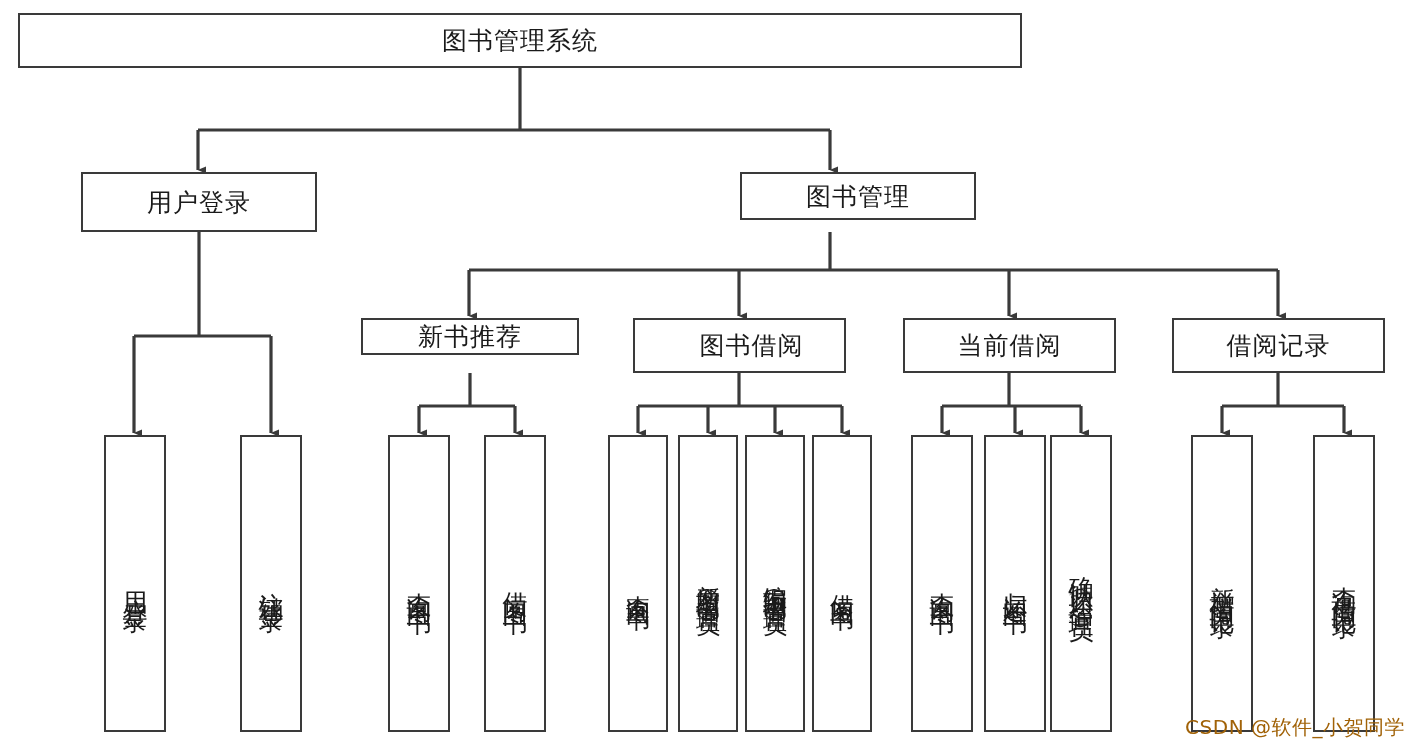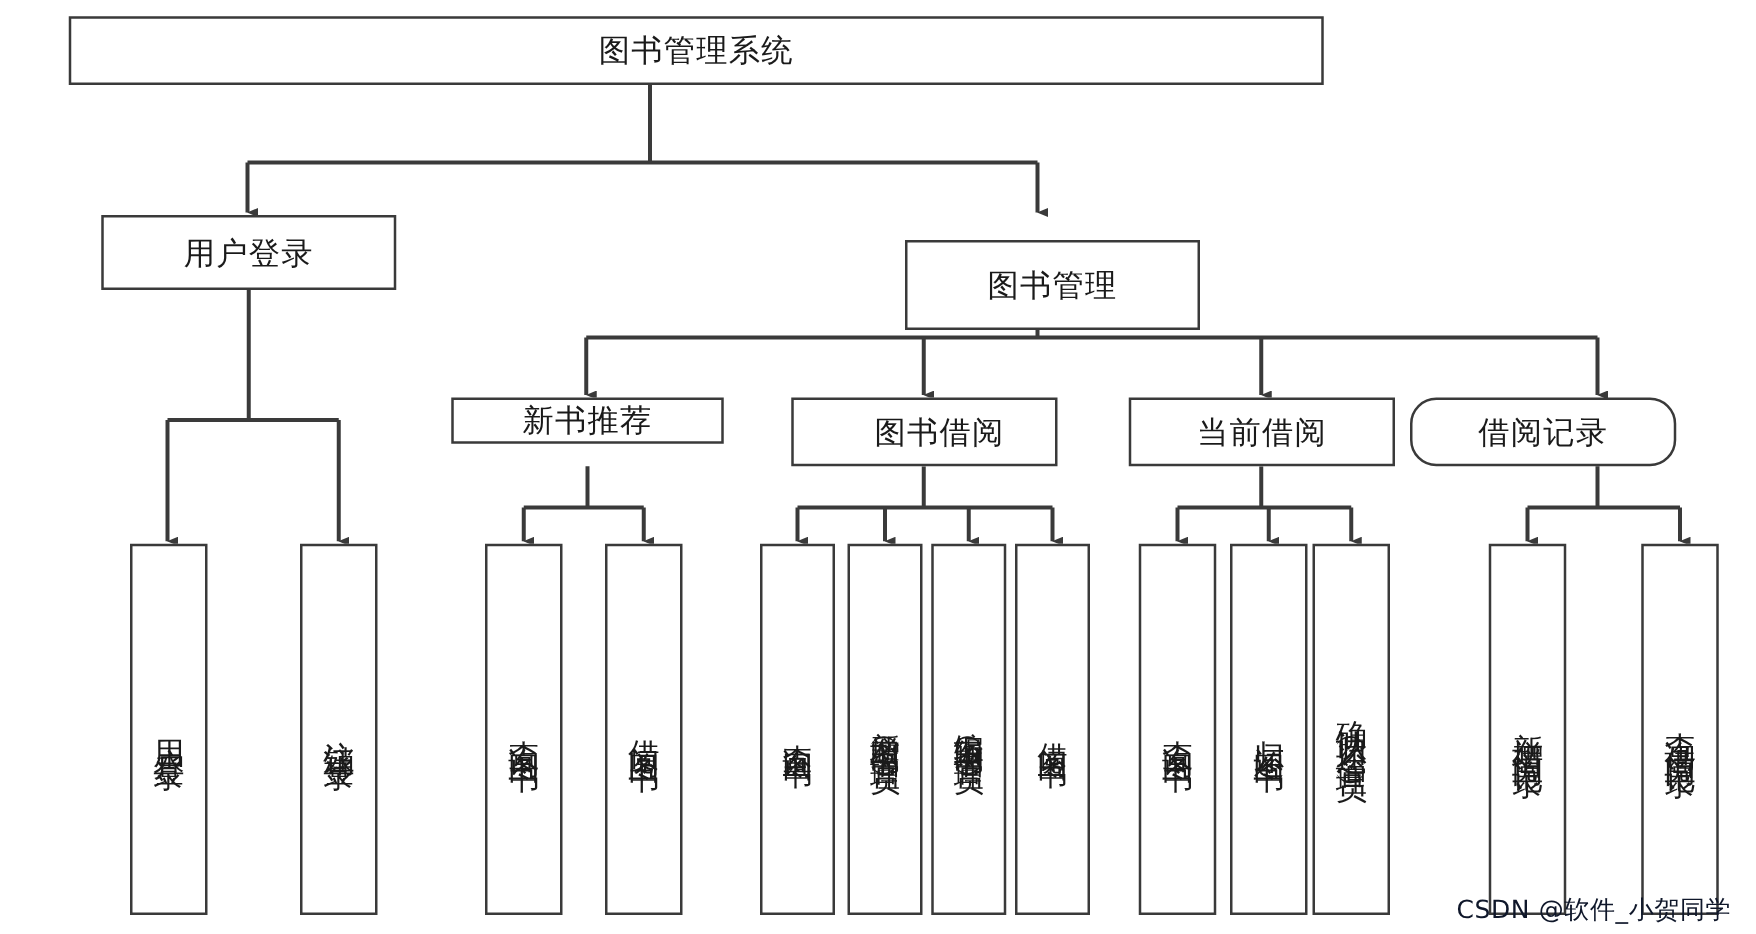--- a/index.html
+++ b/index.html
@@ -58,24 +58,24 @@
   .node.narrow {
     font-size: 24px;
     letter-spacing: 4px;
   }
   .node-label {
     display: block;
     white-space: nowrap;
   }
   #watermark {
     position: absolute;
-    right: 20px;
+    right: 0;
     bottom: 6px;
     font-size: 20px;
-    color: #0f172a;
+    color: #a16207;
     letter-spacing: 0.5px;
     white-space: nowrap;
     font-family: "DejaVu Sans", "Liberation Sans", sans-serif;
     margin-left: 16px;
   }
 </style>
 </head>
 <body>
 
 <div id="diagram-root">
@@ -117,39 +117,39 @@
         <line x1="1015" y1="406" x2="1015" y2="433" marker-end="url(#arrowhead)"></line>
         <line x1="1081" y1="406" x2="1081" y2="433" marker-end="url(#arrowhead)"></line>
         <line x1="1278" y1="373" x2="1278" y2="406"></line>
         <line x1="1222" y1="406" x2="1344" y2="406"></line>
         <line x1="1222" y1="406" x2="1222" y2="433" marker-end="url(#arrowhead)"></line>
         <line x1="1344" y1="406" x2="1344" y2="433" marker-end="url(#arrowhead)"></line>
       </g>
   </svg>
 
   <div id="nodes-layer">
-      <div class="node horizontal" style="left: 18px; top: 13px; width: 1004px; height: 55px; margin-left: 37px;">
+      <div class="node horizontal" style="left: 18px; top: 13px; width: 1004px; height: 55px;">
         <span class="node-label">图书管理系统</span>
       </div>
       <div class="node horizontal" style="left: 81px; top: 172px; width: 236px; height: 60px;">
         <span class="node-label">用户登录</span>
       </div>
-      <div class="node horizontal" style="left: 724px; top: 172px; width: 236px; height: 72px; margin-top: 20px;">
+      <div class="node horizontal" style="left: 740px; top: 172px; width: 236px; height: 48px;">
         <span class="node-label">图书管理</span>
       </div>
       <div class="node horizontal" style="left: 361px; top: 318px; width: 218px; height: 37px;">
         <span class="node-label">新书推荐</span>
       </div>
       <div class="node horizontal" style="left: 633px; top: 318px; width: 213px; height: 55px; padding-left: 24px;">
         <span class="node-label">图书借阅</span>
       </div>
       <div class="node horizontal" style="left: 903px; top: 318px; width: 213px; height: 55px; align-items: center;">
         <span class="node-label">当前借阅</span>
       </div>
-      <div class="node horizontal" style="left: 1128px; top: 318px; width: 213px; height: 55px; border-radius: 21px;">
+      <div class="node horizontal" style="left: 1172px; top: 318px; width: 213px; height: 55px;">
         <span class="node-label">借阅记录</span>
       </div>
       <div class="node vertical" style="left: 104px; top: 435px; width: 62px; height: 297px;">
         <span class="node-label">用户登录</span>
       </div>
       <div class="node vertical" style="left: 240px; top: 435px; width: 62px; height: 297px;">
         <span class="node-label">注销登录</span>
       </div>
       <div class="node vertical" style="left: 388px; top: 435px; width: 62px; height: 297px;">
         <span class="node-label">查询图书</span>

